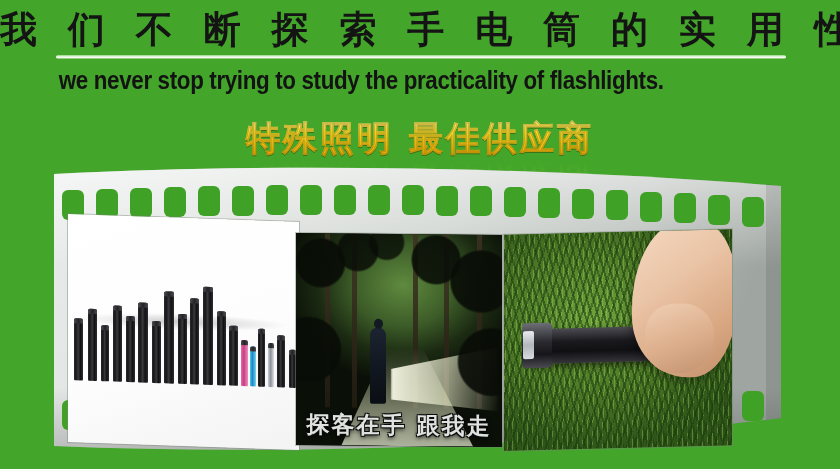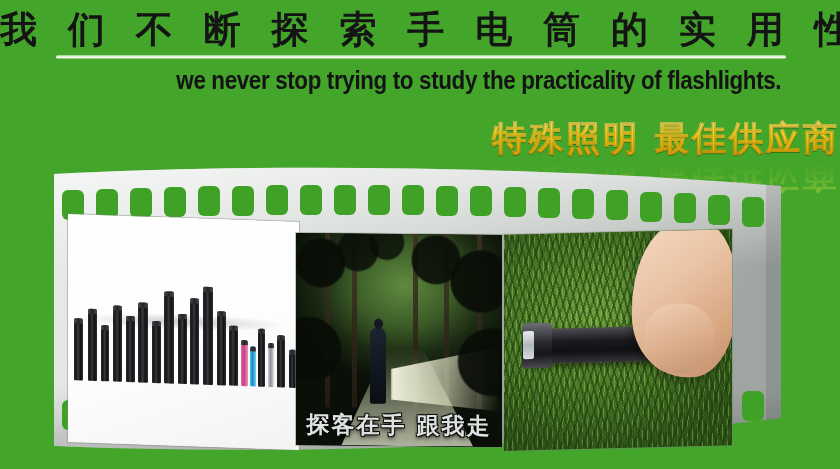--- a/index.html
+++ b/index.html
@@ -13,21 +13,21 @@
   
   .banner {
     position:absolute; inset:0;
     background:#43a62a;
     overflow:hidden;
   }
 
   
   .headline-block {
     position:absolute; top:0; left:0; width:840px; height:108px;
-    text-align:right;
+    text-align:left;
   }
   .headline-cn {
     position:absolute; top:8px; left:0; width:840px;
     font-family:"DejaVu Sans", sans-serif;
     font-size:37px; font-weight:bold;
     color:#141414;
     letter-spacing:9px;
     line-height:44px;
     white-space:nowrap;
   }
@@ -44,21 +44,21 @@
     color:#131313;
     letter-spacing:-0.4px;
     line-height:32px;
     transform:scaleX(0.86);
     white-space:nowrap;
   }
 
   
   .sub-wrap {
     position:absolute; top:118px; left:0; width:840px; height:66px;
-    text-align:right;
+    text-align:center;
   }
   .sub-cn {
     font-family:"DejaVu Sans", sans-serif;
     font-size:34px; font-weight:bold;
     letter-spacing:3px;
     line-height:40px;
     white-space:nowrap;
     background:linear-gradient(to bottom,#fff685 0%,#ffe32b 38%,#f6c612 72%,#e9a908 100%);
     -webkit-background-clip:text;
     background-clip:text;

